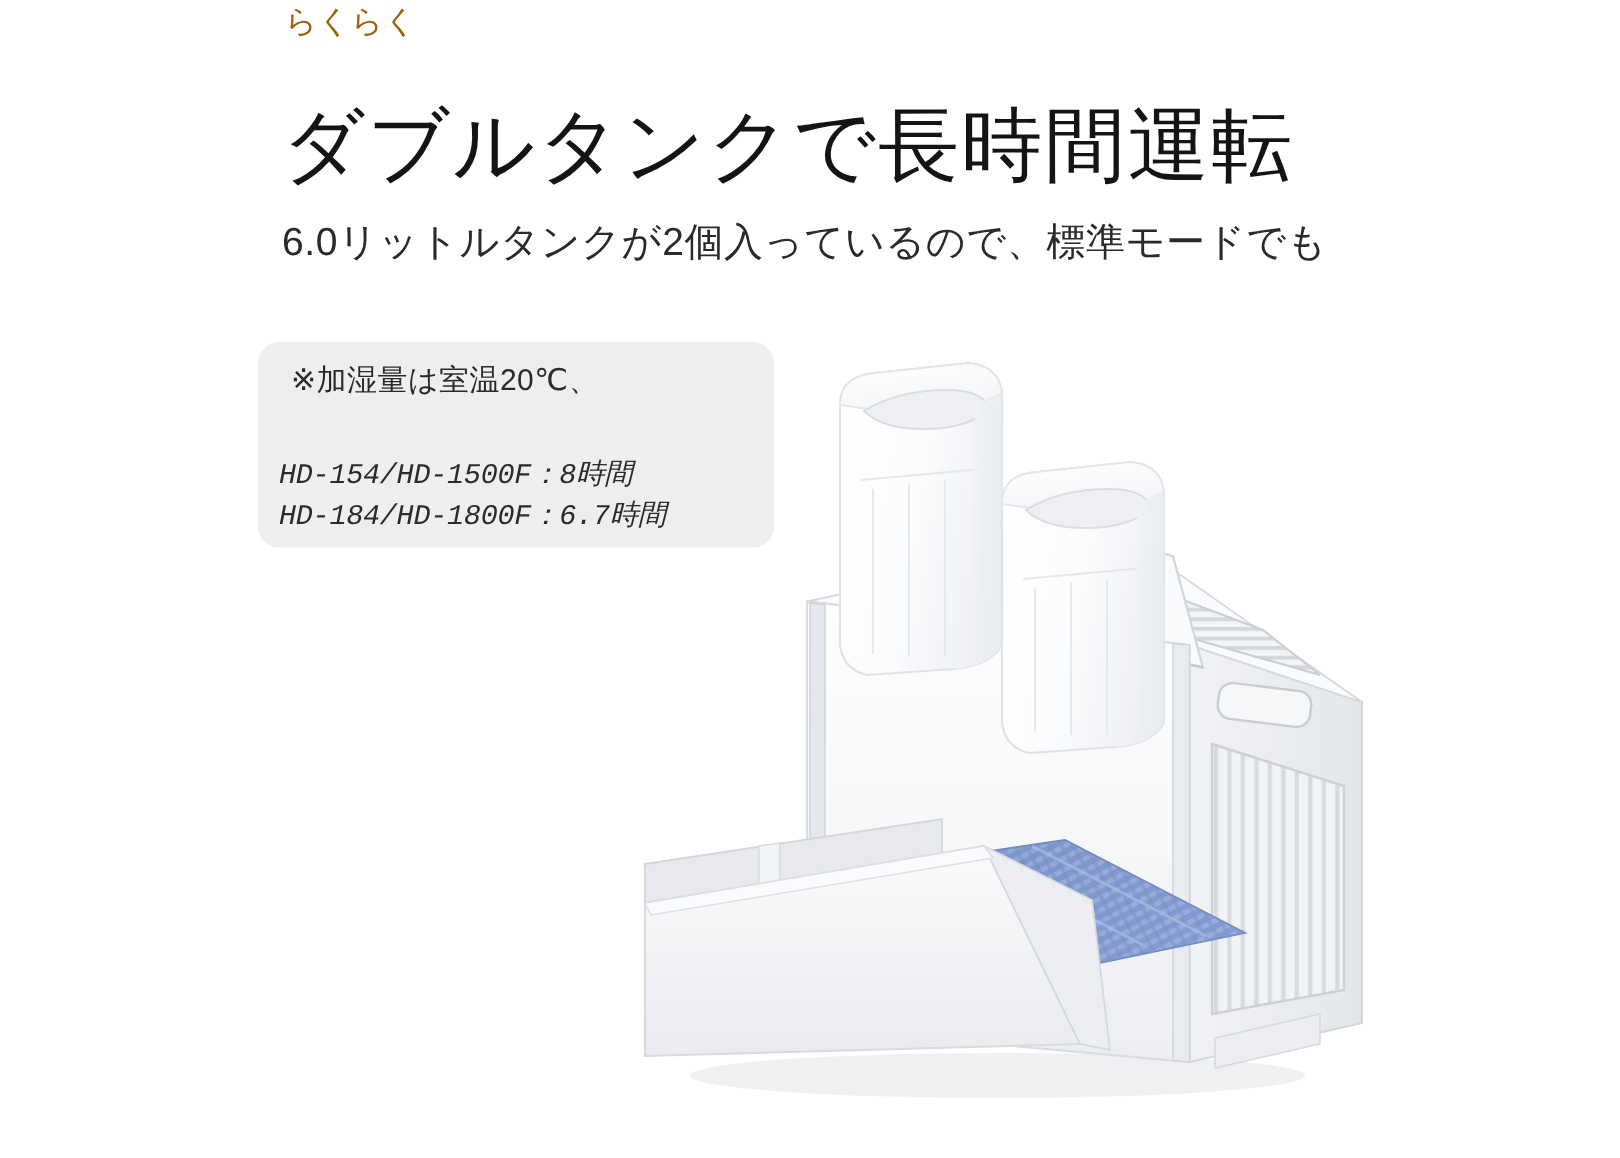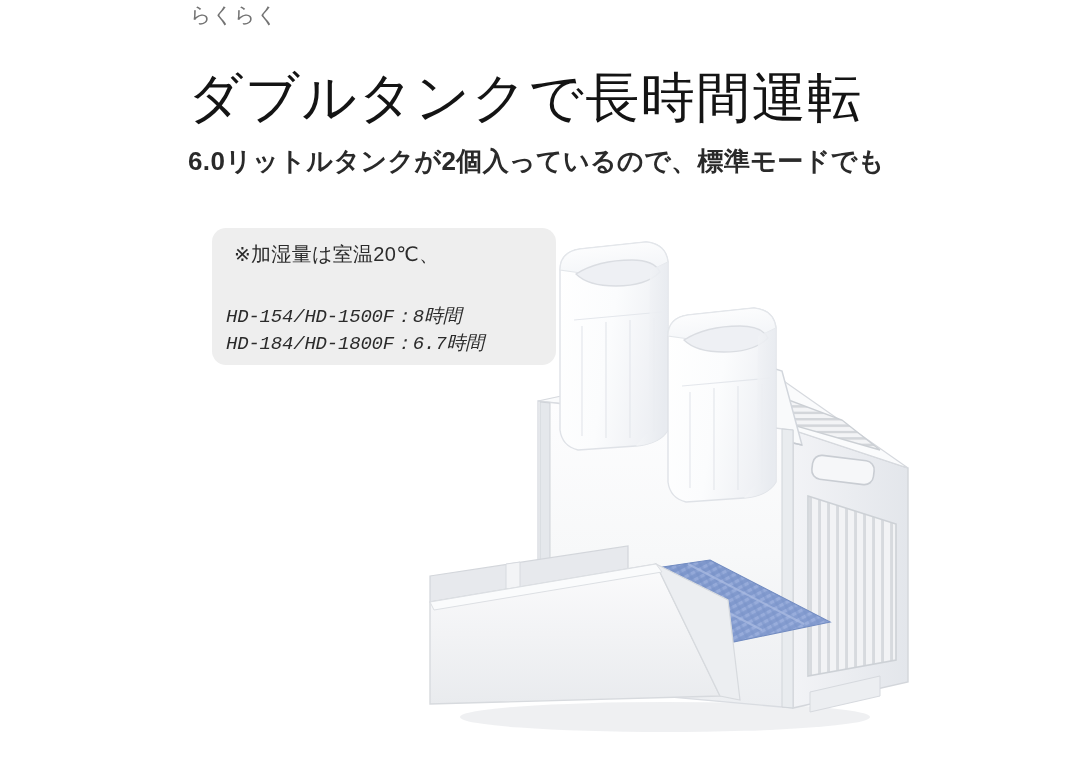--- a/index.html
+++ b/index.html
@@ -18,21 +18,21 @@
     -webkit-font-smoothing: antialiased;
   }
 
   
   .kicker {
     position: absolute;
     left: 190px;
     top: 2px;
     font-size: 21px;
     line-height: 26px;
-    color: #737373;
+    color: #a16207;
     letter-spacing: 0.5px;
     white-space: nowrap;
   }
   .headline {
     position: absolute;
     left: 188px;
     top: 30px;
     font-size: 54px;
     line-height: 62px;
     color: #141414;
@@ -43,34 +43,32 @@
   }
   .body-copy {
     position: absolute;
     left: 188px;
     top: 142px;
     width: 720px;
     font-size: 26px;
     line-height: 38px;
     color: #2a2a2a;
     letter-spacing: 0.4px;
-    font-weight: bold;
   }
   .body-copy div { white-space: nowrap; }
 
   
   .note-box {
     position: absolute;
     left: 172px;
     top: 228px;
     width: 344px;
     height: 137px;
     background: #eeeeee;
     border-radius: 14px;
-    margin-left: 40px;
   }
   .note-head {
     position: absolute;
     left: 22px;
     top: 12px;
     font-size: 20px;
     line-height: 29px;
     color: #2b2b2b;
     letter-spacing: 0.3px;
   }

